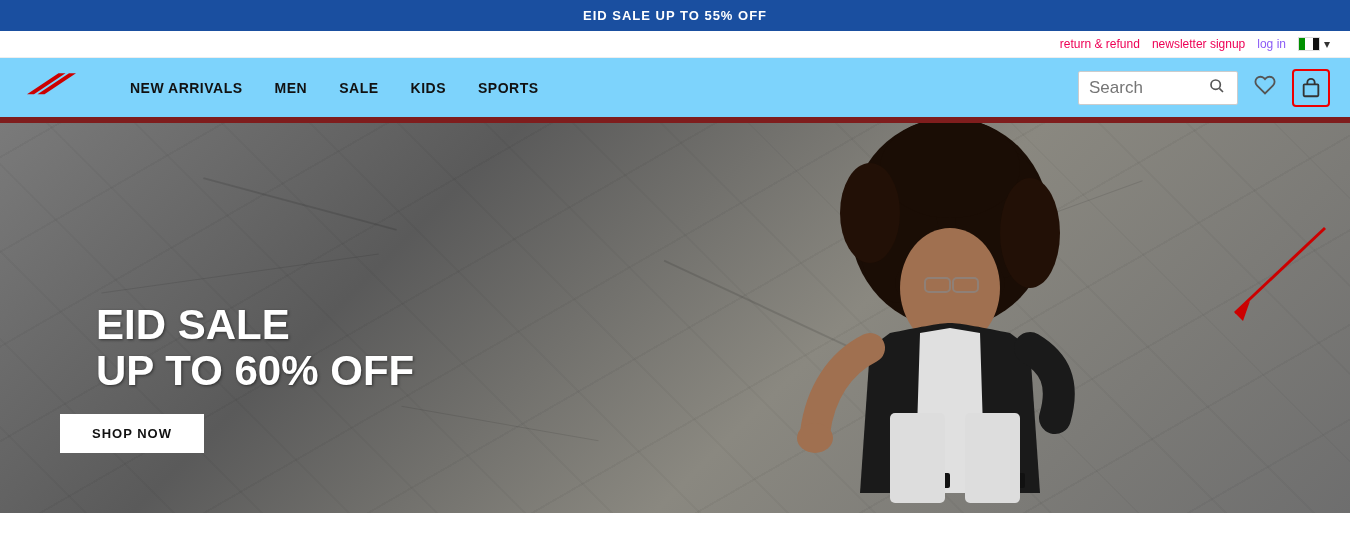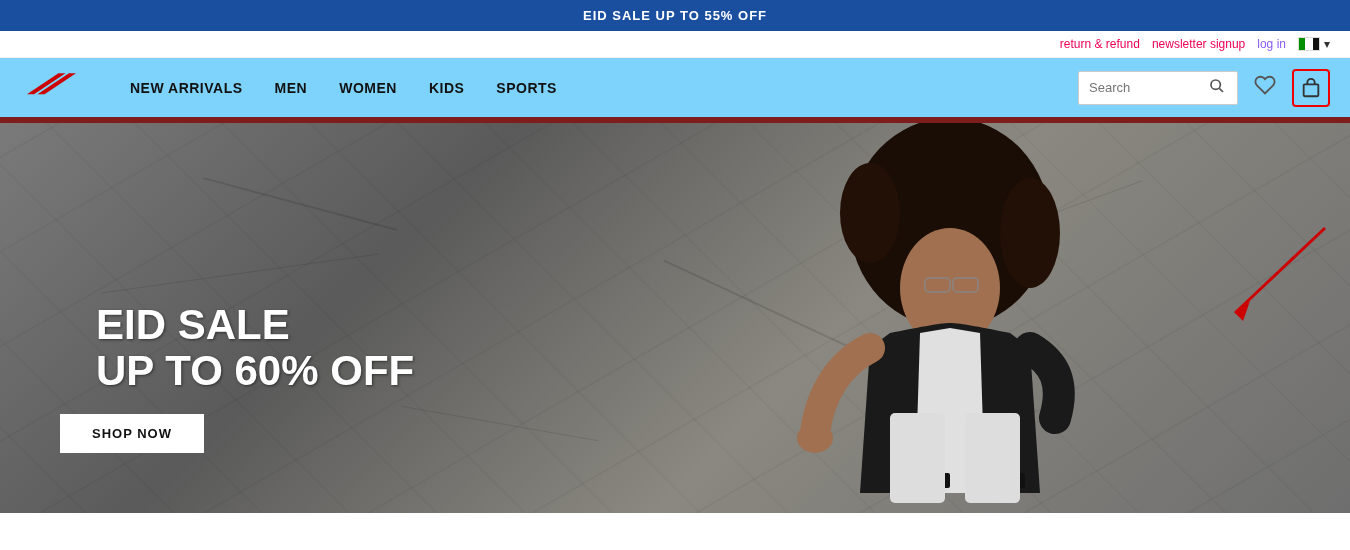--- a/index.html
+++ b/index.html
@@ -95,21 +95,21 @@
       align-items: center;
       border: 1px solid #ccc;
       border-radius: 2px;
       padding: 6px 10px;
       width: 160px;
       background: white;
     }
     .search-bar input {
       border: none;
       outline: none;
-      font-size: 13px;
+      font-size: 17px;
       width: 120px;
       color: #999;
     }
     .search-icon-btn {
       background: none;
       border: none;
       cursor: pointer;
       color: #555;
       font-size: 16px;
     }
@@ -219,21 +219,21 @@
     <svg viewBox="0 0 100 45" xmlns="http://www.w3.org/2000/svg">
 
       <polygon points="10,35 55,5 65,5 20,35" fill="#cc0000"></polygon>
       <polygon points="25,35 70,5 80,5 35,35" fill="#cc0000"></polygon>
     </svg>
   </div>
 
   <nav class="nav-links">
     <a>NEW ARRIVALS</a>
     <a>MEN</a>
-    <a>WOMEN</a>
+    <a>SALE</a>
     <a>KIDS</a>
     <a>SPORTS</a>
   </nav>
 
   <div class="nav-right">
     <div class="search-bar">
       <input type="text" placeholder="Search" style="">
       <button class="search-icon-btn">
         <svg width="16" height="16" viewBox="0 0 24 24" fill="none" stroke="#555" stroke-width="2.5">
           <circle cx="10" cy="10" r="7"></circle>

